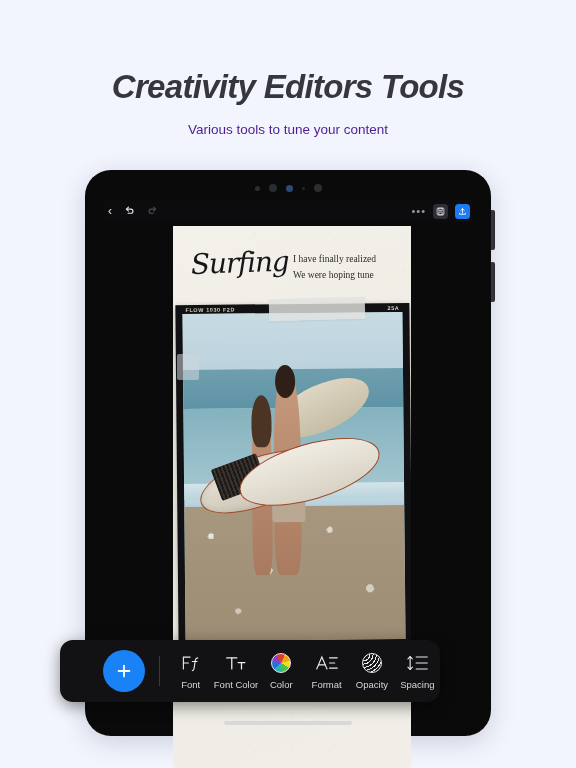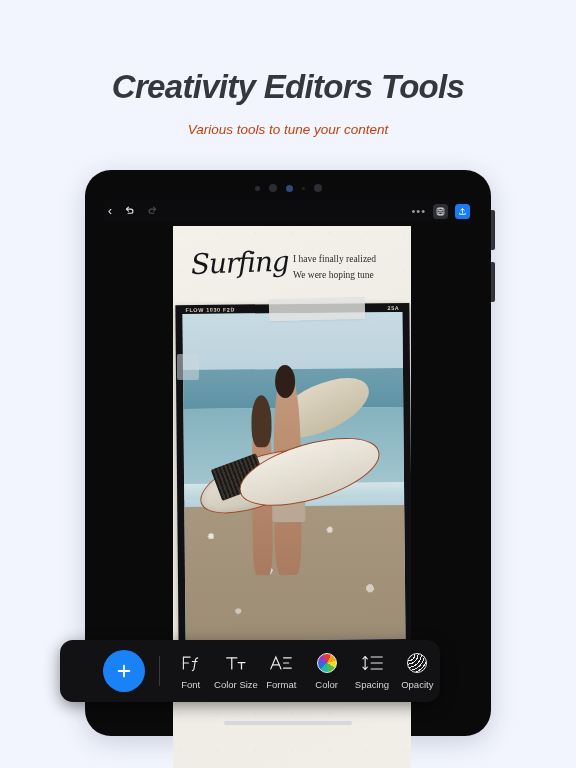--- a/index.html
+++ b/index.html
@@ -12,21 +12,21 @@
   .page { position: relative; width: 576px; height: 768px; background: #f2f5fd; margin-top: 20px; }
 
   
   .header { position: absolute; top: 48px; left: 0; width: 576px; text-align: center; }
   .headline {
     font-size: 33px; font-weight: bold; font-style: italic;
     color: #35373d; letter-spacing: -0.7px;
     font-family: "Liberation Sans", sans-serif;
   }
   .subhead {
-    margin-top: 16px; font-size: 13.5px; color: #c2410c; font-weight: 400; font-style: italic;
+    margin-top: 16px; font-size: 13.5px; color: #4c1d95; font-weight: 400;
   }
 
   
   .tablet {
     position: absolute; left: 85px; top: 150px;
     width: 406px; height: 566px;
     background: #0a0a0b;
     border-radius: 26px;
     box-shadow: 0 6px 26px rgba(30,40,70,0.18);
   }
@@ -372,63 +372,63 @@
 
         <div class="tool">
           <div class="glyph">
             <svg width="22" height="20" viewBox="0 0 26 22" fill="none" stroke="#ececed" stroke-width="1.5" stroke-linecap="round">
               <path d="M2 5h12"></path>
                 <path d="M8 5v13"></path>
               <path d="M15.5 10.5h8"></path>
                 <path d="M19.5 10.5V18"></path>
             </svg>
           </div>
-          <div class="lbl">Color Size</div>
+          <div class="lbl">Font Color</div>
+        </div>
+
+        <div class="tool">
+          <div class="glyph">
+            <div class="colorwheel"></div>
+          </div>
+          <div class="lbl">Color</div>
         </div>
 
         <div class="tool">
           <div class="glyph">
             <svg width="24" height="20" viewBox="0 0 28 22" fill="none" stroke="#ececed" stroke-width="1.3" stroke-linecap="round">
               <path d="M2 18L8 4l6 14"></path>
                 <path d="M4.3 13.2h7.4"></path>
               <path d="M17 5h9"></path>
                 <path d="M17 11h6"></path>
                 <path d="M17 17h9"></path>
             </svg>
           </div>
           <div class="lbl">Format</div>
         </div>
 
         <div class="tool">
           <div class="glyph">
-            <div class="colorwheel"></div>
-          </div>
-          <div class="lbl">Color</div>
+            <div class="opacity-ic"></div>
+          </div>
+          <div class="lbl">Opacity</div>
         </div>
 
         <div class="tool">
           <div class="glyph">
             <svg width="24" height="20" viewBox="0 0 28 22" fill="none" stroke="#ececed" stroke-width="1.3" stroke-linecap="round" stroke-linejoin="round">
               <path d="M6 3.5v15"></path>
                 <path d="M3.4 6.1L6 3.5l2.6 2.6"></path>
                 <path d="M3.4 15.9L6 18.5l2.6-2.6"></path>
               <path d="M13 4h13"></path>
                 <path d="M13 11h13"></path>
                 <path d="M13 18h13"></path>
             </svg>
           </div>
           <div class="lbl">Spacing</div>
         </div>
 
-        <div class="tool">
-          <div class="glyph">
-            <div class="opacity-ic"></div>
-          </div>
-          <div class="lbl">Opacity</div>
-        </div>
-
 
       </div>
     </div>
 
     <div class="home-ind"></div>
   </div>
 </div>
 
 </body></html>

